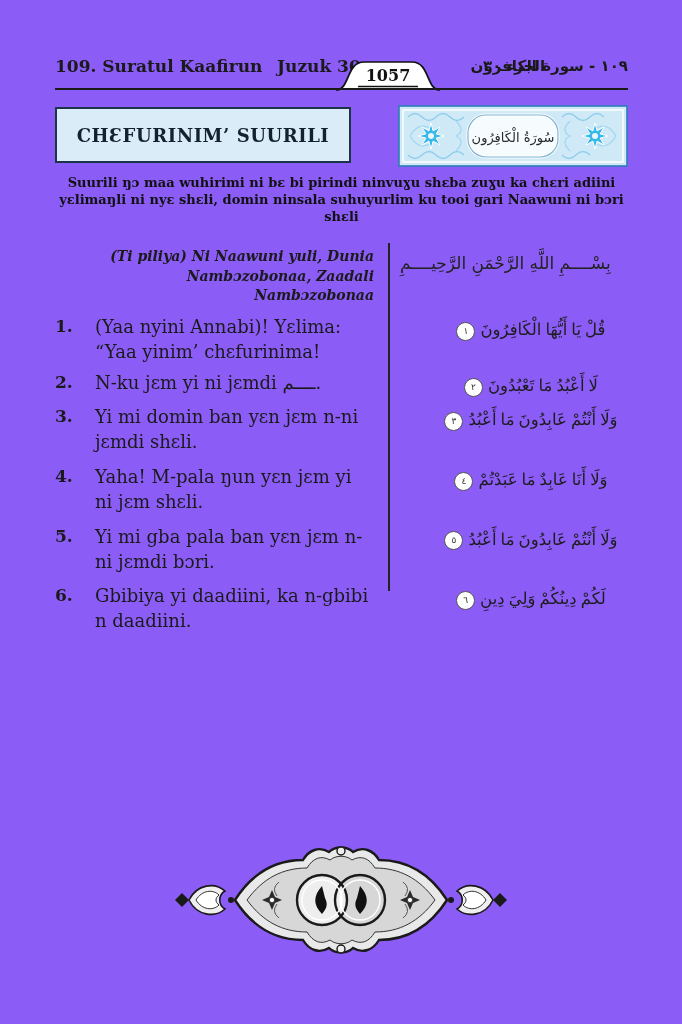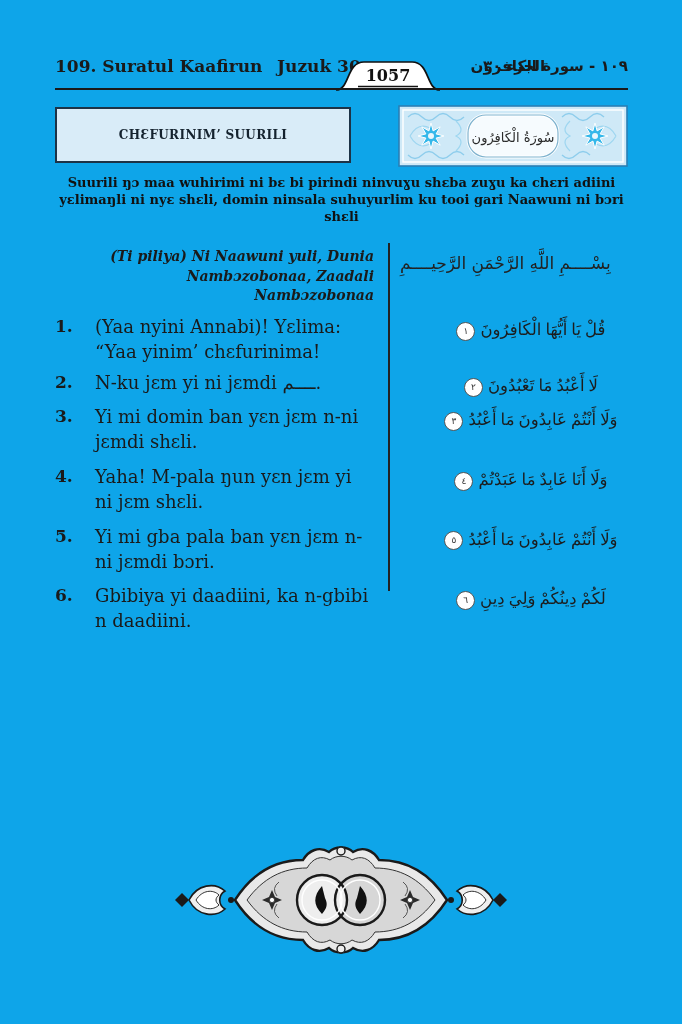--- a/index.html
+++ b/index.html
@@ -1,31 +1,31 @@
 <!DOCTYPE html>
 <html><head>
 <meta charset="utf-8">
 <style>
   html,body{margin:0;padding:0;background:#888;}
   .page{
     position:relative;width:682px;height:1024px;margin:0 auto;
-    background:#0ea5e9;overflow:hidden;
+    background:#8b5cf6;overflow:hidden;
     font-family:"DejaVu Serif","Liberation Serif",serif;color:#1a1a1a;
   }
   
   .hdr-item{position:absolute;top:56px;font-size:17px;font-weight:bold;white-space:nowrap;}
   .hdr-arabic{font-family:"DejaVu Sans","Liberation Sans",sans-serif;font-weight:bold;font-size:15px;top:57px;margin-left:28px;}
   .hdr-rule{position:absolute;top:88px;left:55px;right:54px;height:2px;background:#1a1a1a;}
   .pgnum-tab{position:absolute;left:336px;top:59px;width:104px;height:32px;}
   
   .title-box{
     position:absolute;left:55px;top:107px;width:296px;height:56px;
     background:#d9ecf8;border:2px solid #1d3347;box-sizing:border-box;
     display:flex;align-items:center;justify-content:center;
-    font-size:12px;font-weight:bold;letter-spacing:.03em;color:#14222e;
+    font-size:18px;font-weight:bold;letter-spacing:.03em;color:#14222e;
   }
   .banner{position:absolute;left:398px;top:105px;width:230px;height:62px;}
   
   .intro{
     position:absolute;left:55px;top:174px;width:573px;
     font-size:13px;font-weight:bold;line-height:1.32;text-align:center;color:#111;
   }
   
   .content{position:absolute;left:55px;top:243px;width:573px;}
   .divider{position:absolute;left:333px;top:0;height:348px;width:2px;background:#222;}

